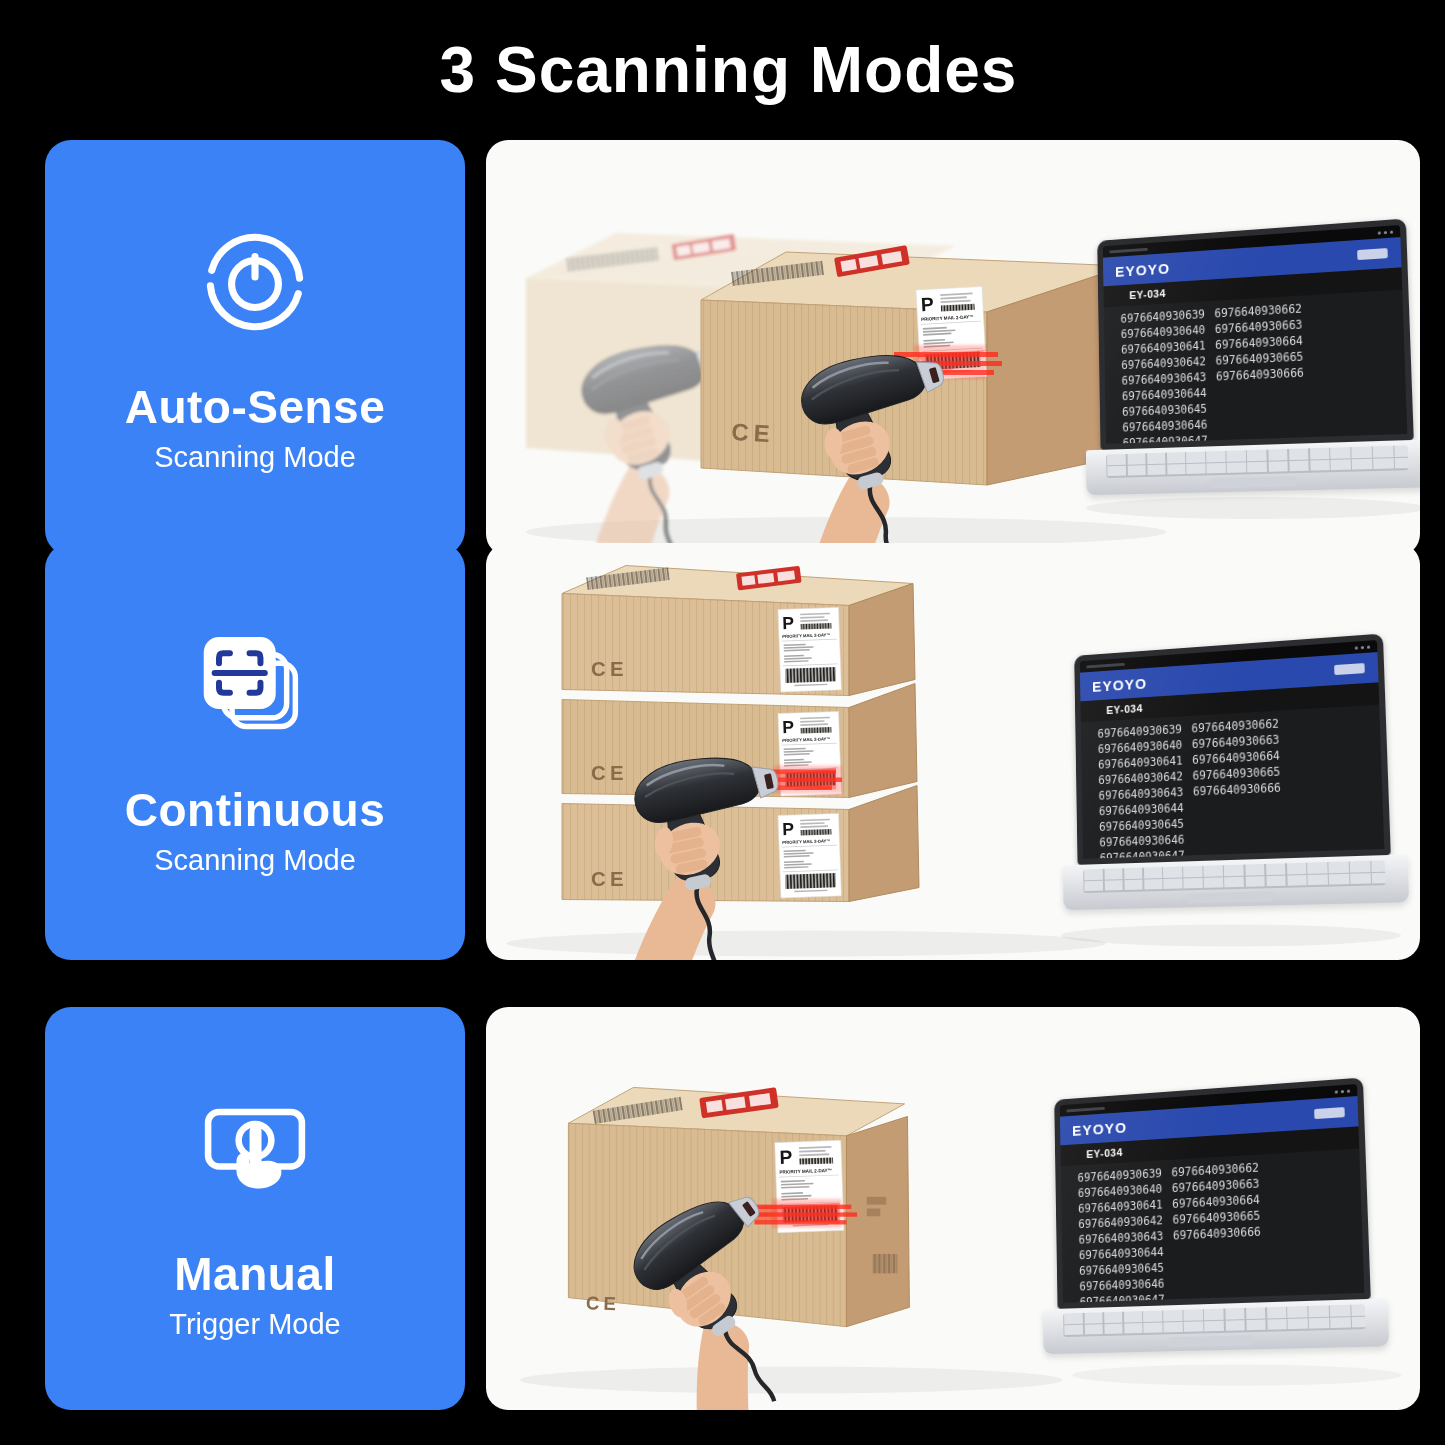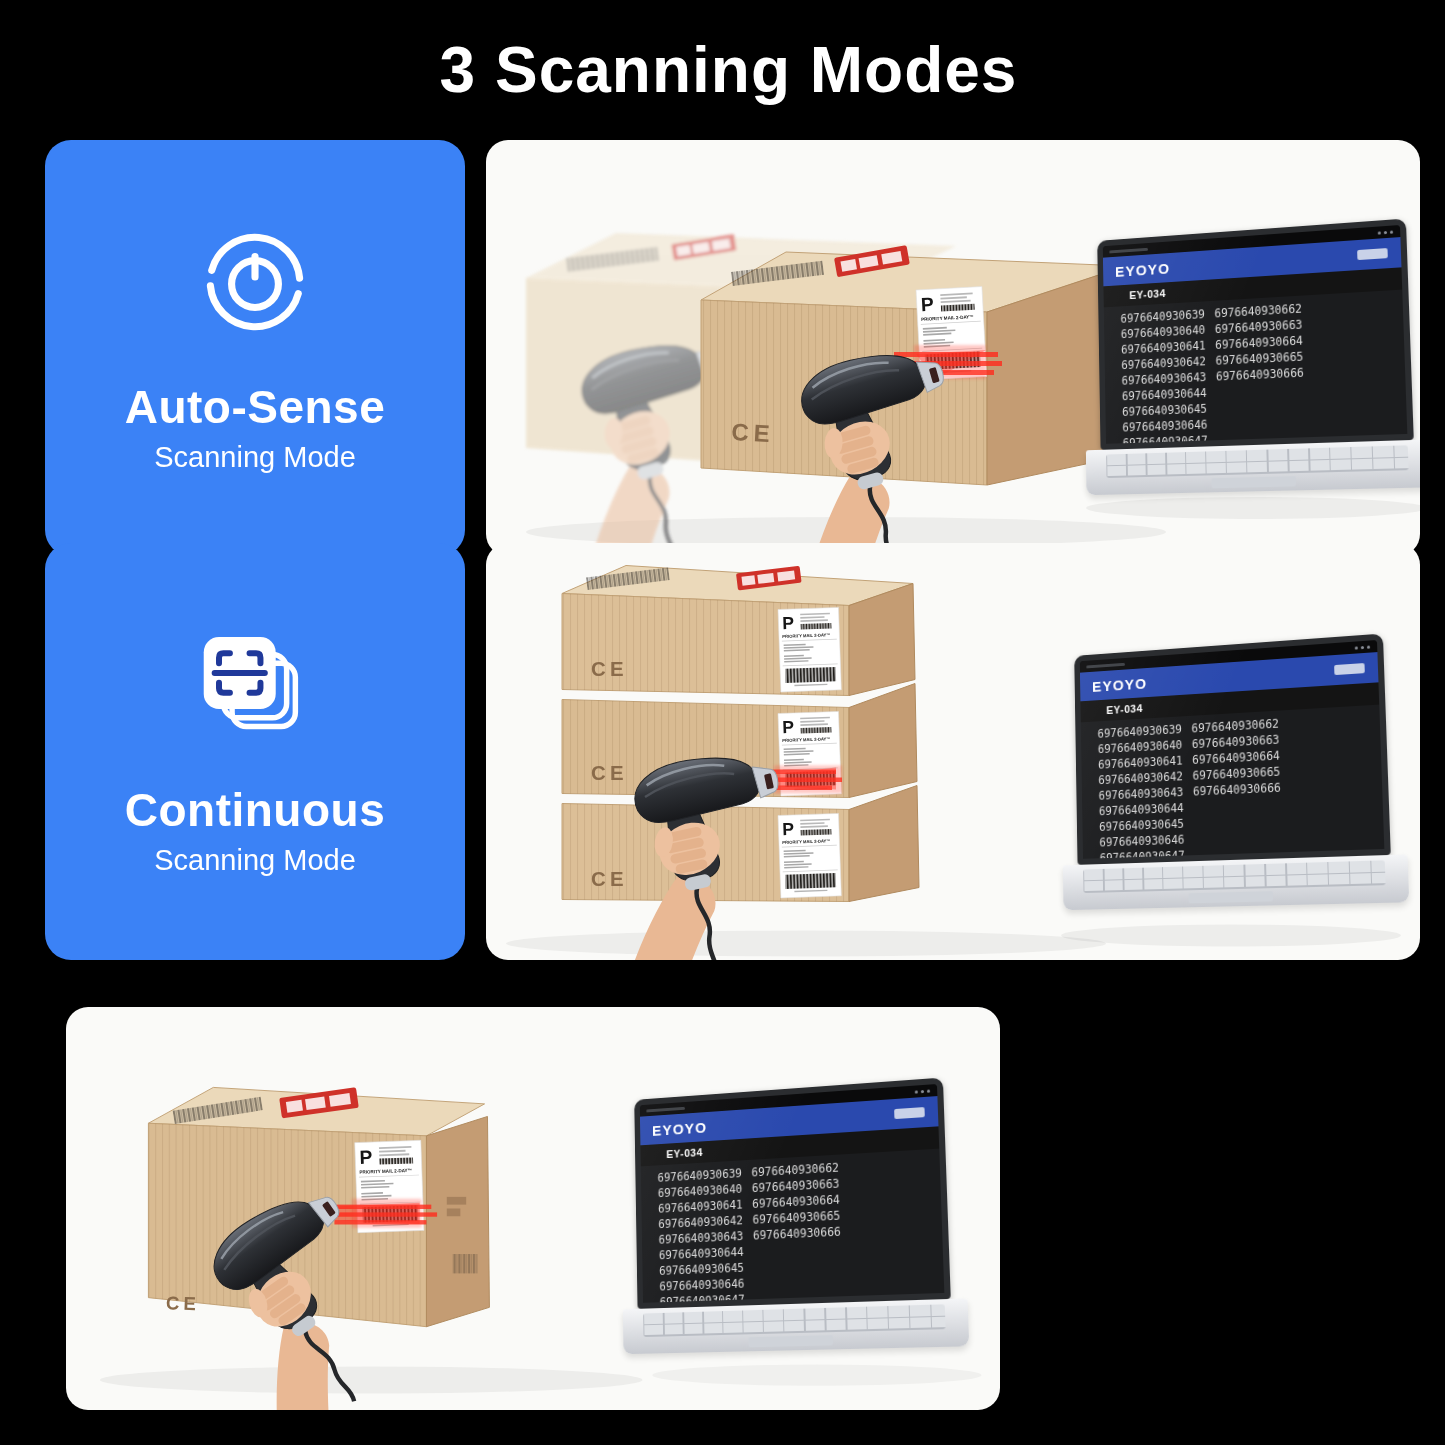--- a/index.html
+++ b/index.html
@@ -317,20 +317,30 @@
     <div class="lap-base">
       <div class="lap-kb"></div>
       <div class="lap-tp"></div>
     </div>
   </div>
 </div>
   </div>
 </div>
 
 <div class="row row3">
+  <div class="panel">
+    <svg class="icon" viewBox="0 0 110 100">
+      <rect x="12" y="16" width="86" height="50" rx="10" stroke="#fff" stroke-width="6" fill="none"></rect>
+      <circle cx="55" cy="42" r="15" stroke="#fff" stroke-width="6" fill="none"></circle>
+      <rect x="50" y="28" width="11" height="38" rx="5.5" fill="#fff"></rect>
+      <path d="M38,62 C38,54 44,52 50,56 L50,66 C56,60 74,58 78,66 C82,74 76,84 62,86 C48,88 38,80 38,70 Z" fill="#fff"></path>
+    </svg>
+    <div class="heading">Manual</div>
+    <div class="subheading">Trigger Mode</div>
+  </div>
   <div class="card">
     <svg class="scene" viewBox="0 0 934 416">
       <ellipse cx="300" cy="385" rx="280" ry="14" fill="#000" opacity="0.05"></ellipse>
       <ellipse cx="760" cy="380" rx="170" ry="11" fill="#000" opacity="0.04"></ellipse>
       <g>
         <polygon points="70,120 137,83 417,100 357,133" fill="#ebd9ba" stroke="#c2a277"></polygon>
         <polygon points="70,120 357,133 357,330 70,300" fill="#d9bb92" stroke="#c2a277"></polygon>
         <polygon points="70,120 357,133 357,330 70,300" fill="url(#grainP)"></polygon>
         <polygon points="357,133 420,113 422,310 357,330" fill="#c49c73" stroke="#b08a5e"></polygon>
         <rect x="378" y="196" width="20" height="8" fill="#7a5a3c" opacity="0.4"></rect>

